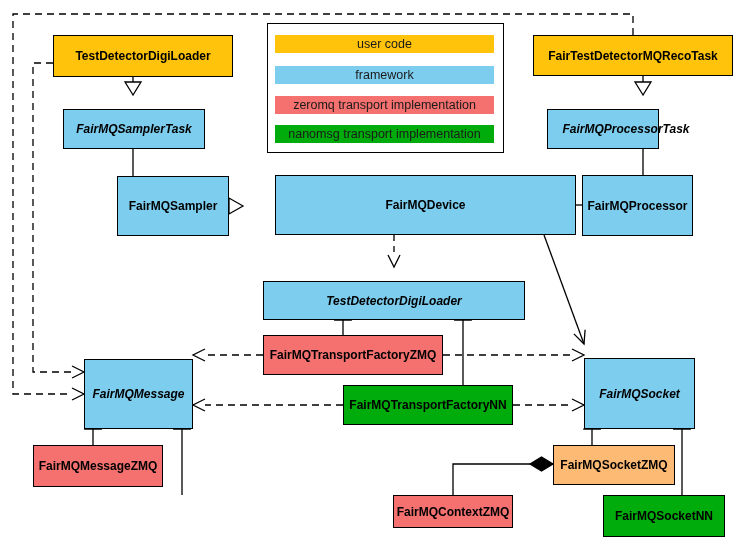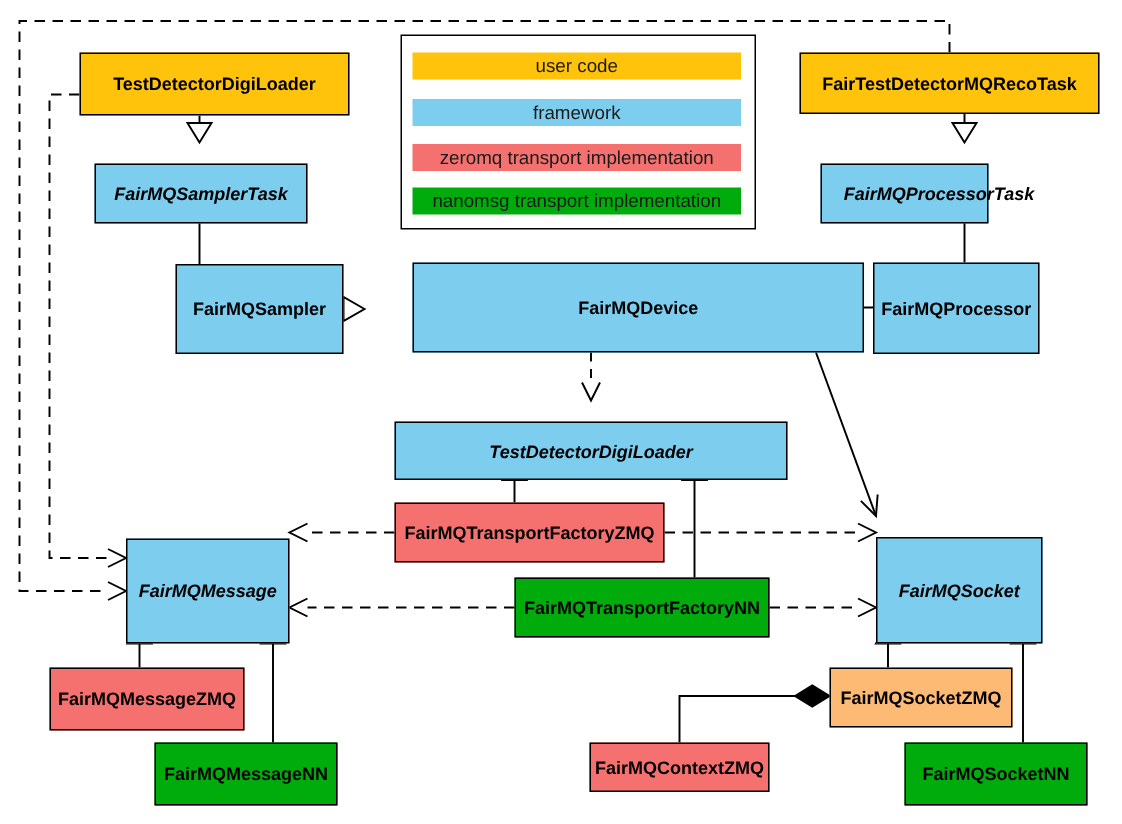--- a/index.html
+++ b/index.html
@@ -142,23 +142,20 @@
   </div>
 
   <div class="node" style="left: 33px; top: 445px; width: 130px; height: 42px; background: rgb(244, 113, 111);">
     <span>FairMQMessageZMQ</span>
   </div>
 
   <div class="node abstract" style="left: 584px; top: 344px; width: 111px; height: 71px; background: rgb(125, 205, 239);">
     <span>FairMQSocket</span>
   </div>
 
-  <div class="node" style="left: 103px; top: 495px; width: 122px; height: 42px; background: rgb(0, 172, 12);">
-    <span>FairMQMessageNN</span>
-  </div>
 
   <div class="node" style="left: 393px; top: 495px; width: 120px; height: 33px; background: rgb(244, 113, 111);">
     <span>FairMQContextZMQ</span>
   </div>
 
   <div class="node" style="left: 553px; top: 445px; width: 122px; height: 40px; background: #fdba74;">
     <span>FairMQSocketZMQ</span>
   </div>
 
   <div class="node" style="left: 603px; top: 495px; width: 122px; height: 42px; background: rgb(0, 172, 12);">

